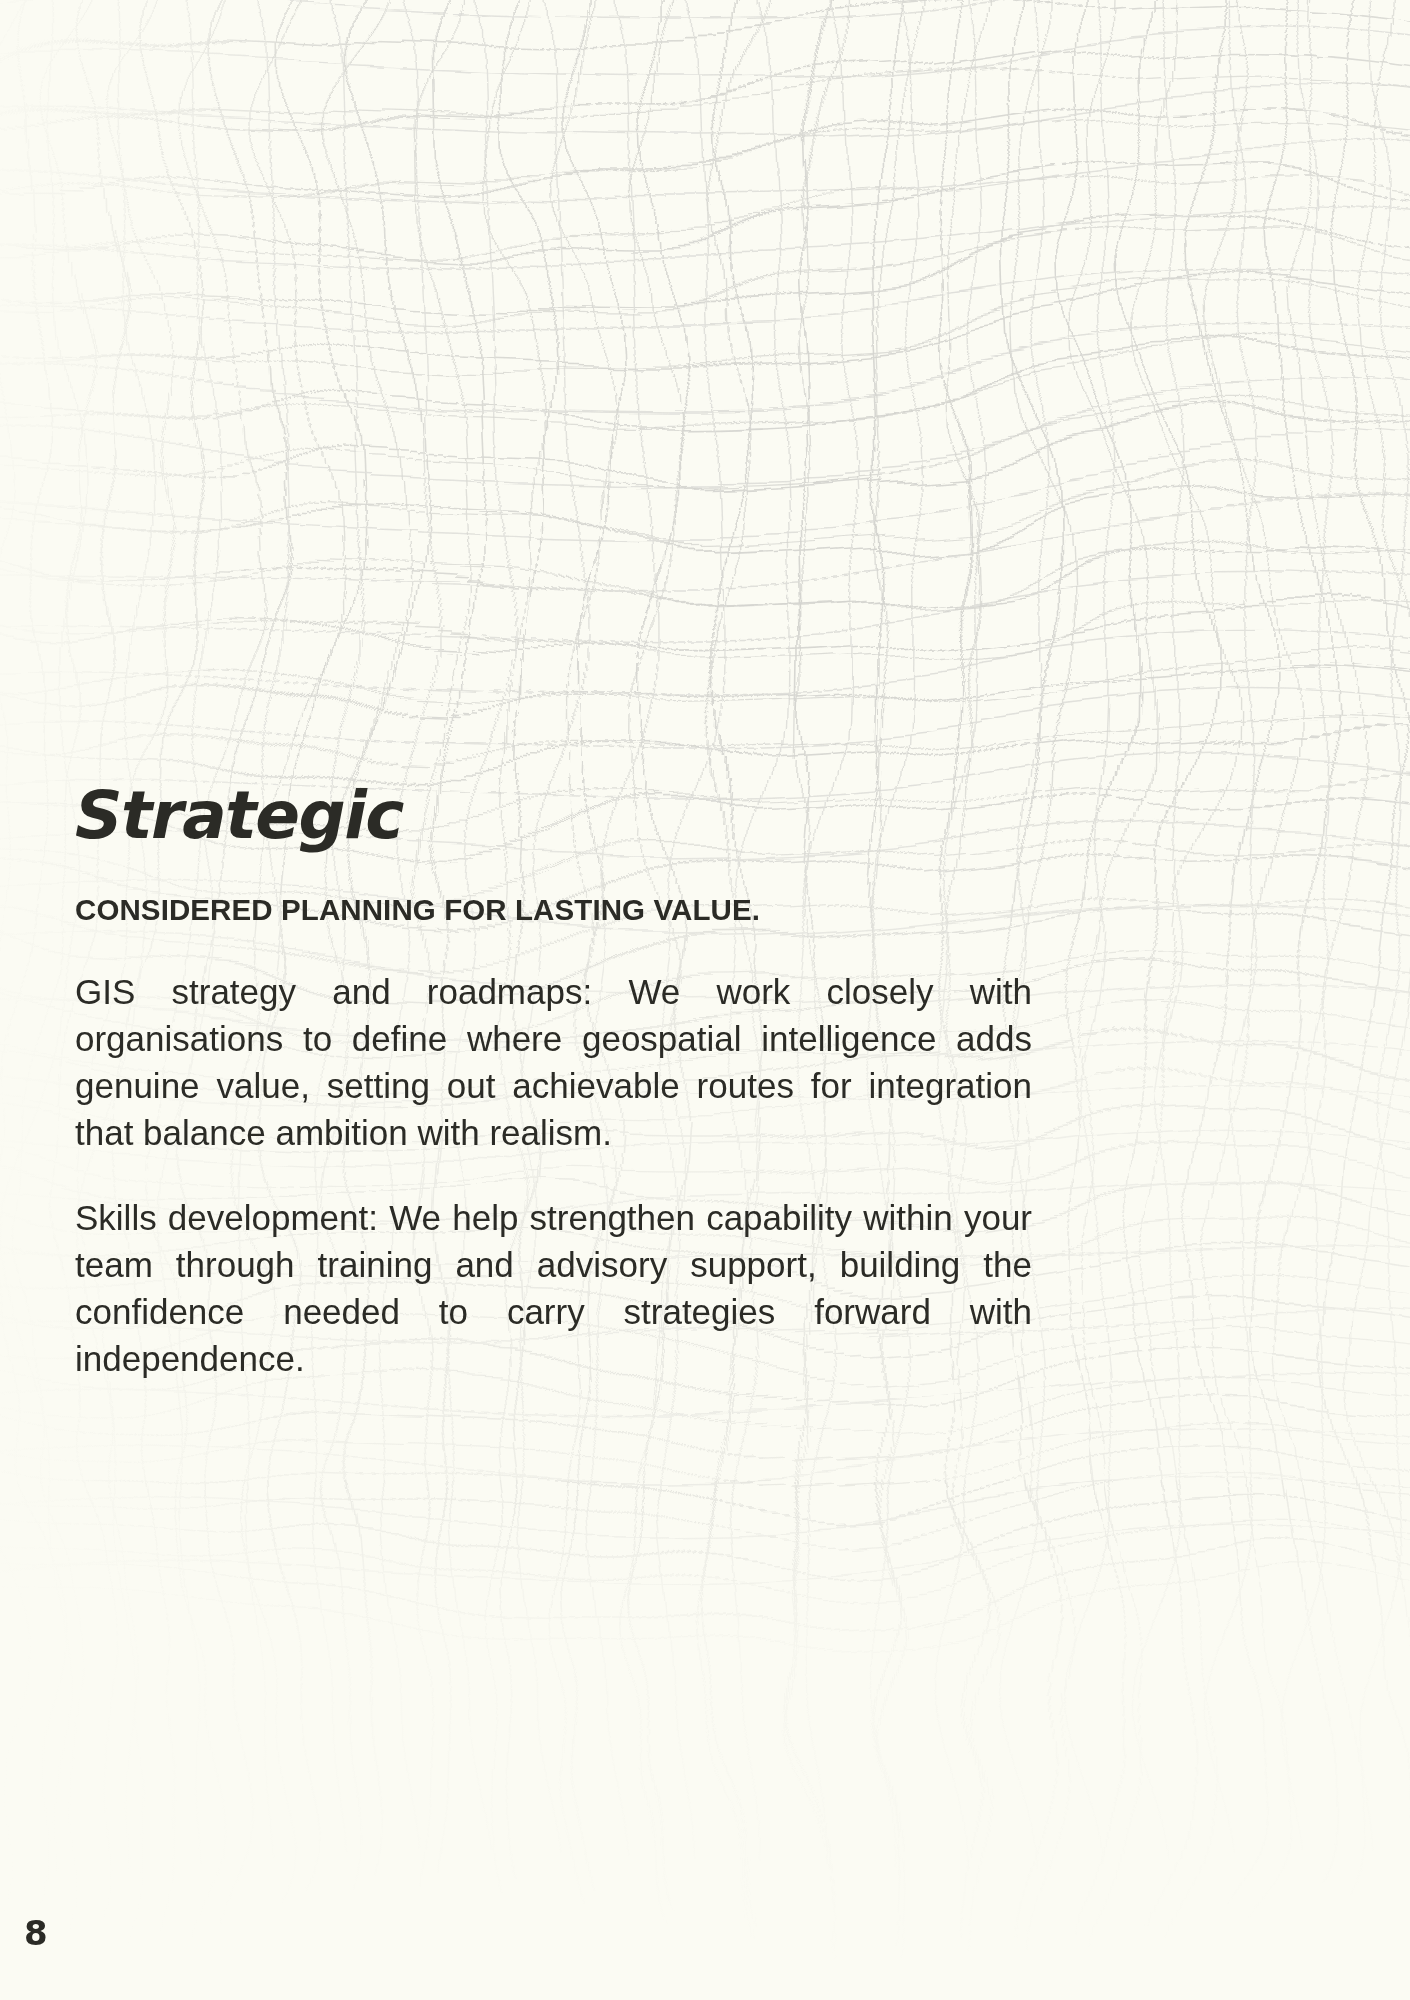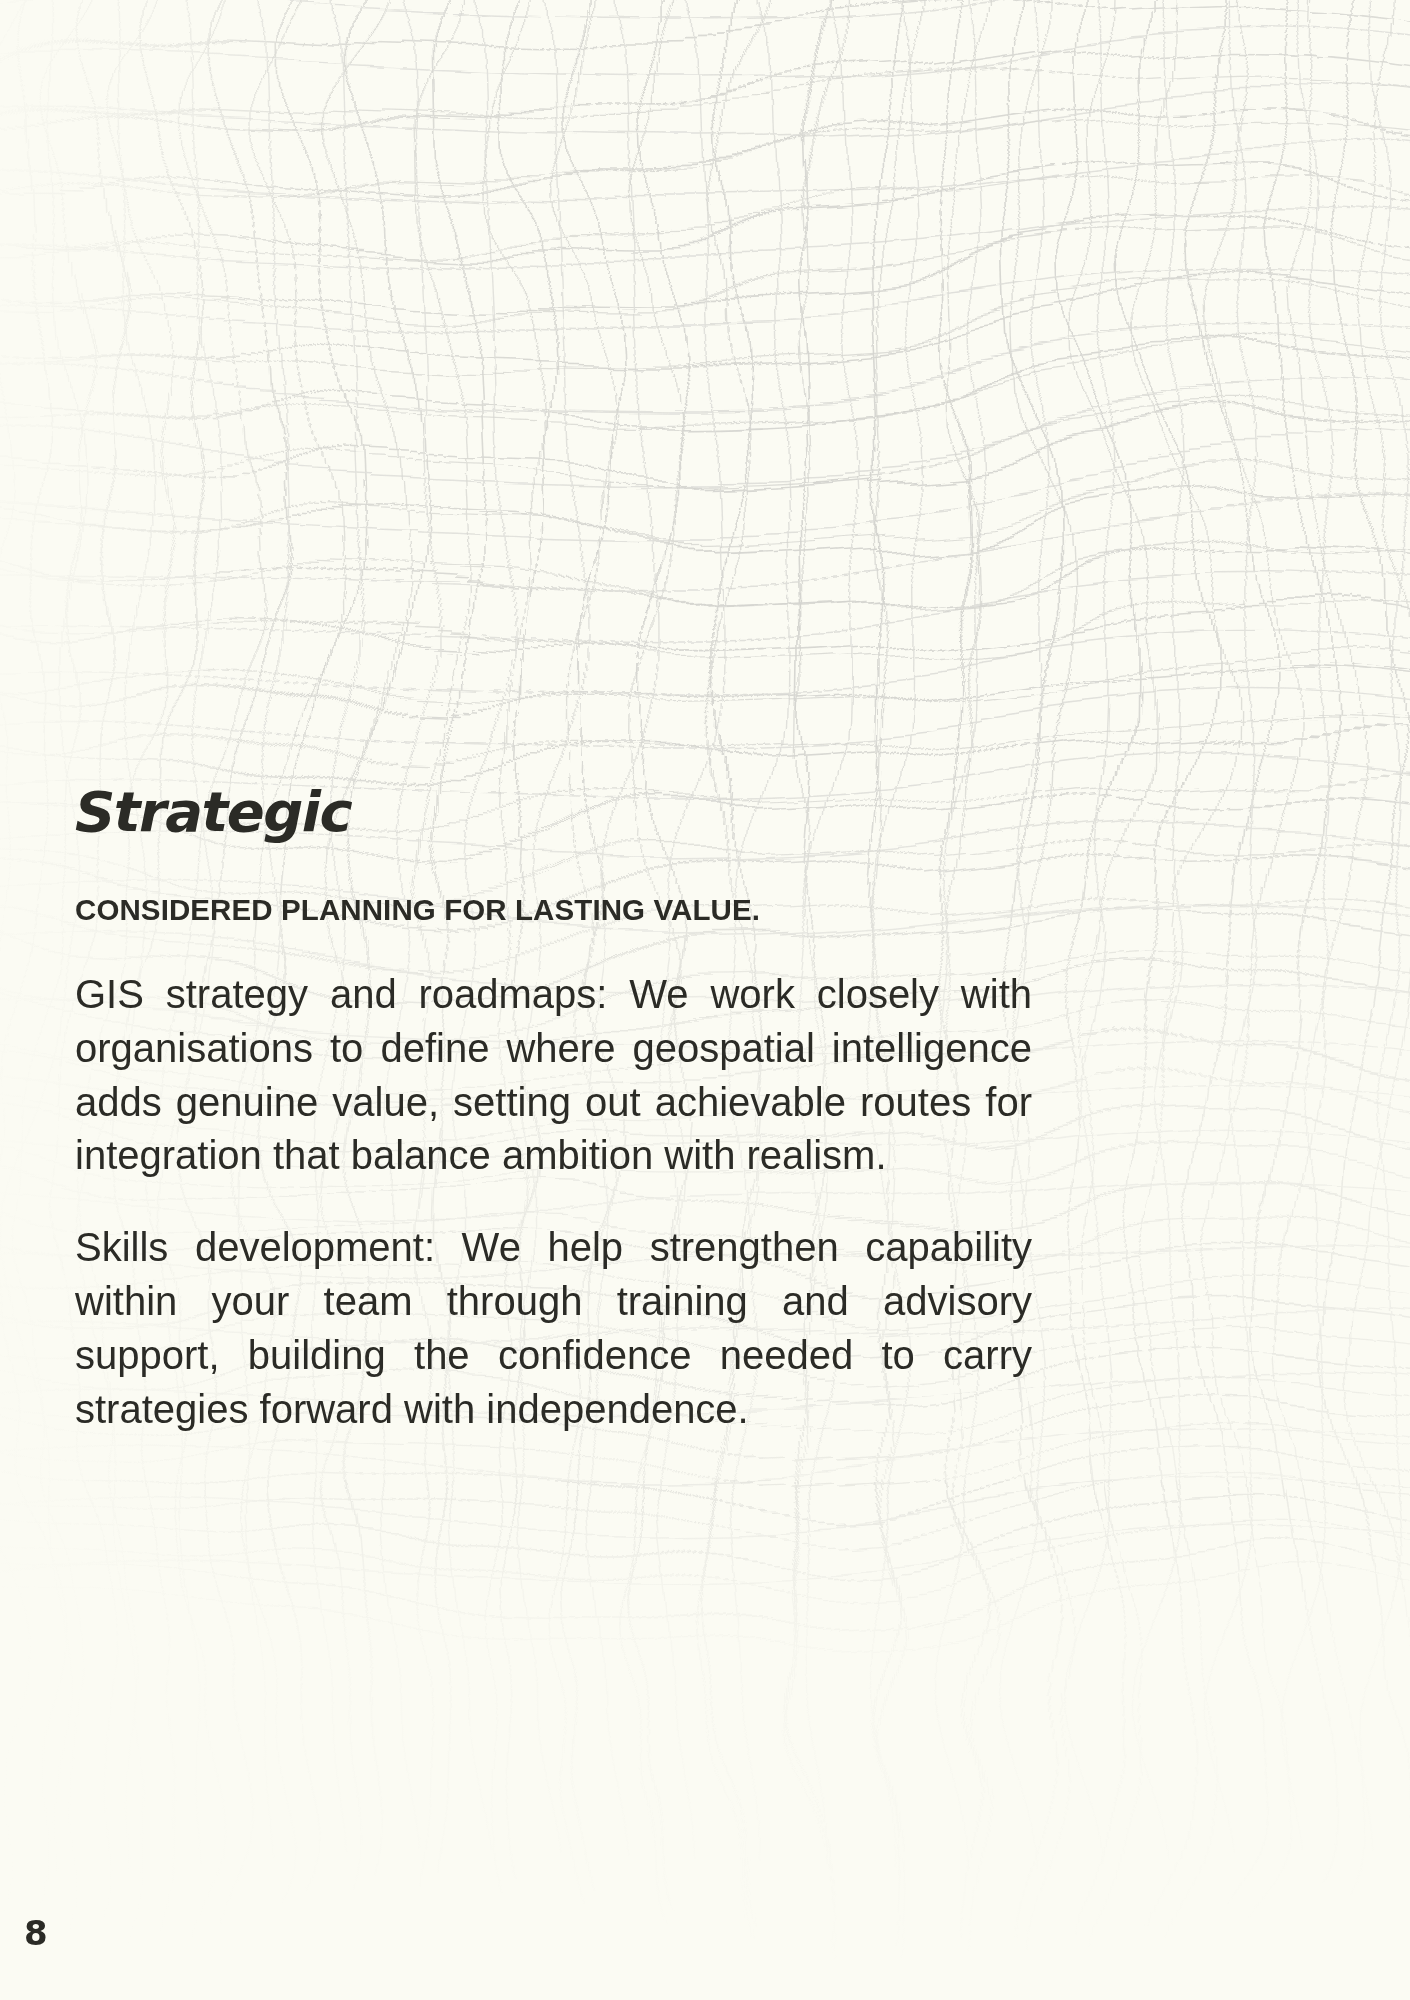--- a/index.html
+++ b/index.html
@@ -50,21 +50,21 @@
     left: 0; right: 0; top: 780px; height: 700px;
     background: linear-gradient(to bottom, rgba(251,251,243,0.0) 0%, rgba(251,251,243,0.55) 45%, rgba(251,251,243,0.35) 100%);
   }
 
   #title {
     position: absolute;
     left: 75px;
     top: 786px;
     margin: 0;
     font-family: "DejaVu Sans", sans-serif;
-    font-size: 56px;
+    font-size: 66px;
     line-height: 0.92;
     font-weight: 700;
     font-style: italic;
     letter-spacing: -1.5px;
     color: #2b2b26;
     white-space: nowrap;
   }
 
   #subtitle {
     position: absolute;
@@ -83,21 +83,21 @@
   #body-block {
     position: absolute;
     left: 75px;
     top: 968px;
     width: 957px;
   }
 
   .para {
     margin: 0 0 38px 0;
     font-family: "Liberation Sans", sans-serif;
-    font-size: 40px;
+    font-size: 35px;
     line-height: 1.345;
     font-weight: 400;
     color: #2b2b26;
     text-align: justify;
     text-justify: inter-word;
     -webkit-hyphens: none;
     hyphens: none;
   }
   .para:last-child { margin-bottom: 12px; }
 

